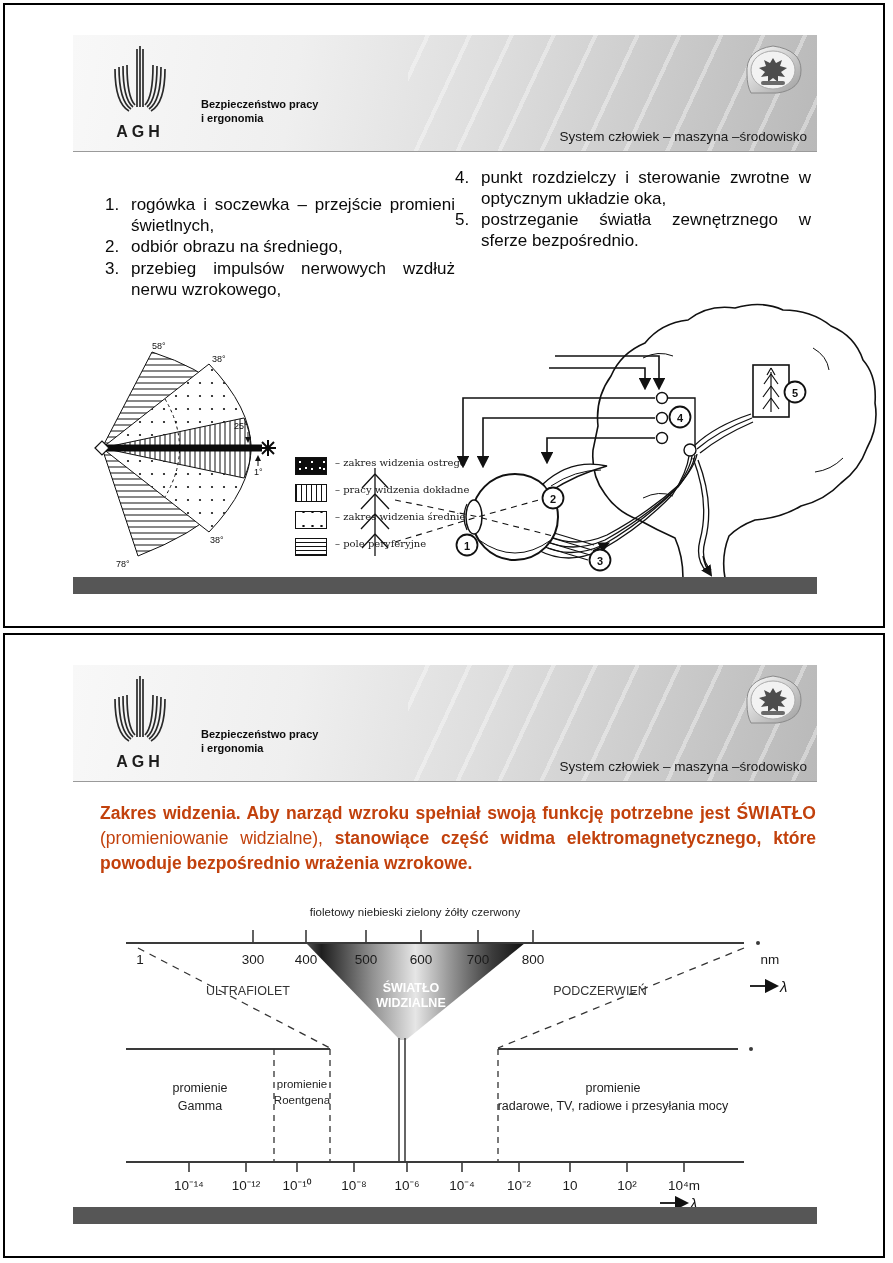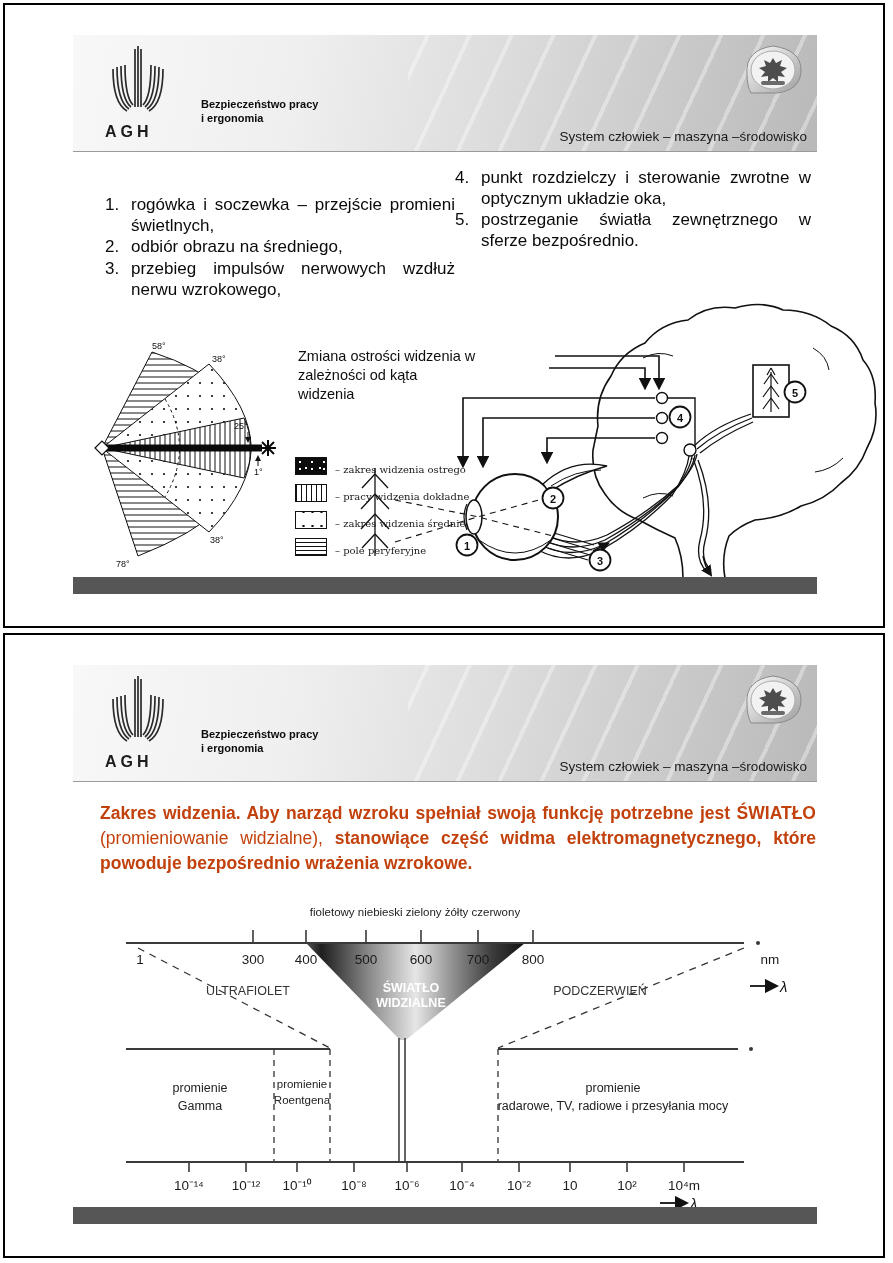--- a/index.html
+++ b/index.html
@@ -9,40 +9,40 @@
   #slide1{top:3px;}
   #slide2{top:633px;}
 
   
   .band{position:absolute;left:68px;top:30px;width:744px;height:116px;
         background:linear-gradient(100deg,#f8f8f8 0%,#efefef 30%,#dedede 55%,#b9b9b9 100%);
         border-bottom:1px solid #9a9a9a;}
   .band .swoosh{position:absolute;right:0;top:0;width:55%;height:100%;
         background:repeating-linear-gradient(115deg,transparent 0 16px,rgba(255,255,255,.45) 16px 20px,transparent 20px 38px);
         opacity:.8;}
-  .agh{position:absolute;left:32px;top:10px;width:70px;height:100px;}
+  .agh{position:absolute;left:32px;top:10px;width:70px;height:100px;text-align:center;}
   .agh-label{font-weight:bold;font-size:16px;letter-spacing:4px;color:#1c1c1c;margin-top:-4px;}
   .course{position:absolute;left:128px;top:62px;font-weight:bold;font-size:11px;line-height:1.3;color:#0c0c0c;}
   .sysline{position:absolute;right:10px;bottom:7px;font-size:13.5px;color:#1a1a1a;}
   .seal{position:absolute;right:8px;top:5px;width:72px;height:60px;}
 
   
   .footerbar{position:absolute;left:68px;top:572px;width:744px;height:17px;background:#565656;}
 
   
   .s1-title{position:absolute;left:100px;top:162px;font-size:19px;font-weight:bold;color:#050505;}
   .collist{position:absolute;font-size:17px;line-height:1.22;color:#0a0a0a;}
   #list-left{left:100px;top:190px;width:350px;}
   #list-right{left:450px;top:163px;width:356px;}
   .li{display:flex;margin:0 0 1px 0;}
   .li .num{flex:0 0 26px;}
   .li .txt{flex:1;text-align:justify;}
   .fan-caption{position:absolute;left:293px;top:342px;width:178px;font-size:14.5px;line-height:1.32;color:#0d0d0d;}
   .legend{position:absolute;left:290px;top:452px;width:210px;}
-  .lrow{display:flex;align-items:flex-end;margin-bottom:9px;}
+  .lrow{display:flex;align-items:flex-start;margin-bottom:9px;}
   .sw{width:30px;height:16px;border:1px solid #111;margin-right:8px;flex:0 0 30px;}
   .sw-ostre{background-color:#0c0c0c;
      background-image:radial-gradient(circle at 4px 4px,#fff .9px,transparent 1.1px),
                       radial-gradient(circle at 10px 10px,#fff .9px,transparent 1.1px);
      background-size:12px 7px,14px 11px;}
   .sw-pion{background:repeating-linear-gradient(90deg,#111 0 1px,#fff 1px 5px);}
   .sw-dots{background-color:#fff;
      background-image:radial-gradient(circle,#111 1px,transparent 1.3px);
      background-size:9px 14px;background-position:3px 7px;}
   .sw-poz{background:repeating-linear-gradient(180deg,#fff 0 3px,#111 3px 4px);}
@@ -173,21 +173,20 @@
       <g font-size="9" fill="#111">
         <text x="64" y="11">58°</text>
         <text x="124" y="24">38°</text>
         <text x="146" y="91">25°</text>
         <text x="166" y="137">1°</text>
         <text x="122" y="205">38°</text>
         <text x="28" y="229">78°</text>
       </g>
     </svg>
 
-    <div class="fan-caption">Zmiana ostrości widzenia w zależności od kąta widzenia</div>
 
     <div class="legend">
       <div class="lrow">
         <span class="sw sw-ostre"></span>
         <span class="ltxt">– zakres widzenia ostrego</span>
       </div>
       <div class="lrow">
         <span class="sw sw-pion"></span>
         <span class="ltxt">– pracy widzenia dokładne</span>
       </div>

